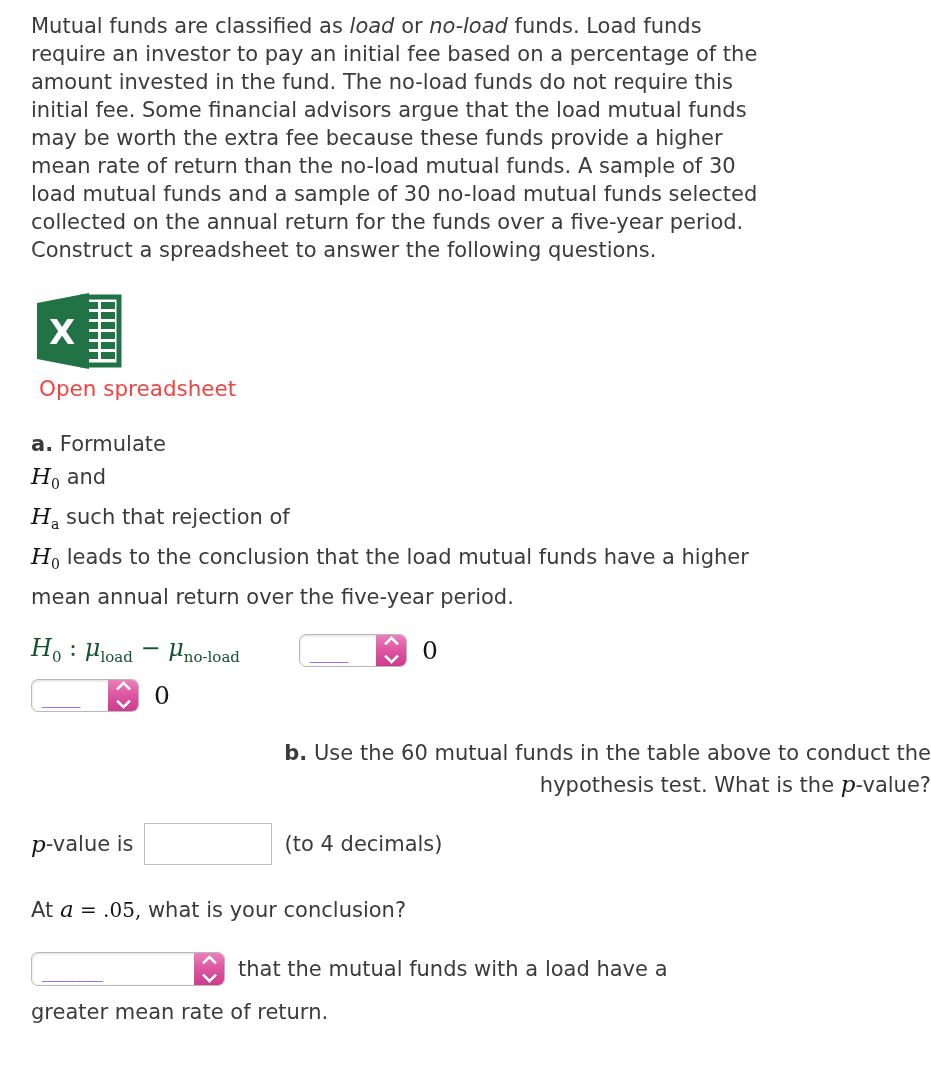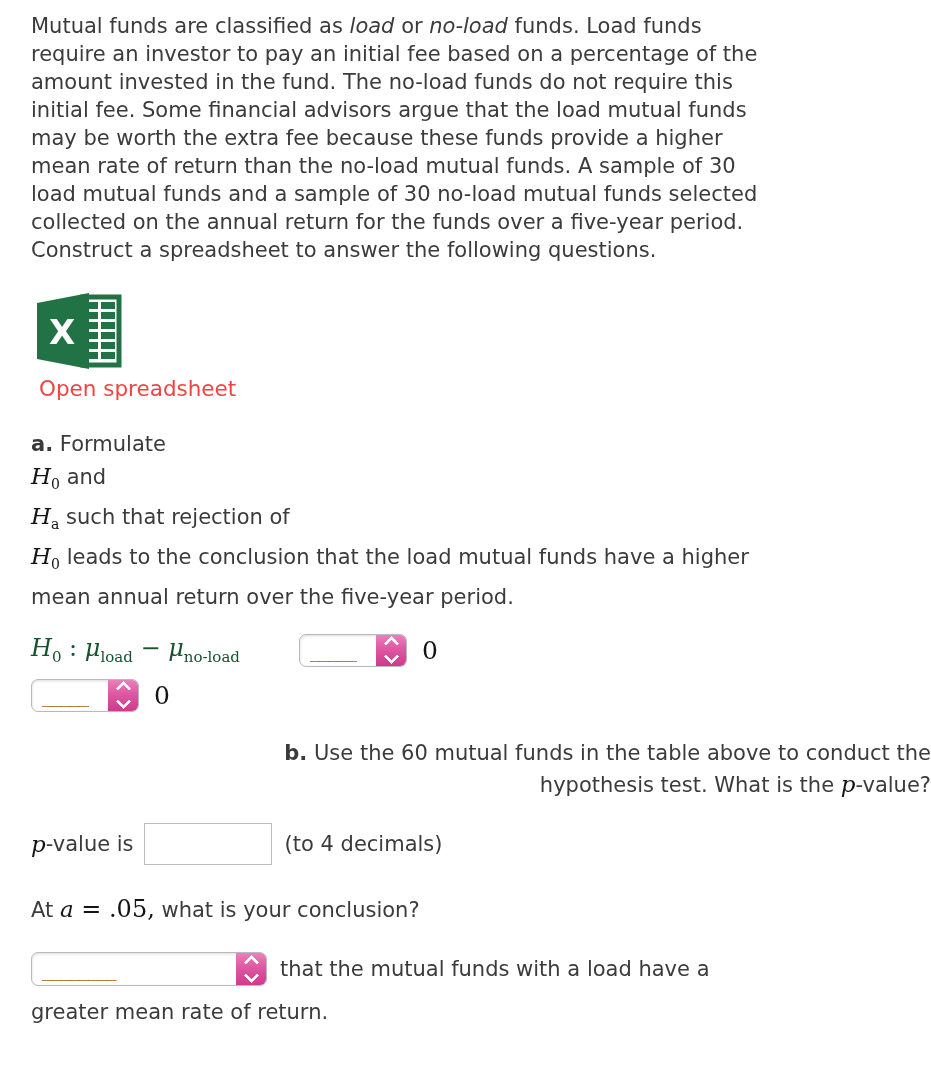--- a/index.html
+++ b/index.html
@@ -23,41 +23,41 @@
     font-size:21.5px; color:#ef4444; cursor:pointer; text-decoration:none;margin-left:8px;
   }
 
   
   .part-a { margin-top:27px; }
   .part-a .line { font-size:21px; line-height:32px; }
   .sec-label { font-weight:bold; color:#3b3b3b; }
 
   
   .mi { font-family:"DejaVu Serif", serif; font-style:italic; font-size:23px; color:#141414; }
-  .mr { font-family:"DejaVu Serif", serif; font-style:normal; font-size:24px; color:#141414; }
+  .mr { font-family:"DejaVu Serif", serif; font-style:normal; font-size:20px; color:#141414; }
   sub.msub { font-family:"DejaVu Serif", serif; font-style:normal; font-size:14px; color:#141414; }
 
   
   .hyps { margin-top:21px; }
   .hyp-row { display:flex; align-items:center; height:33px; margin-bottom:12px; }
   .hyp-expr { font-family:"DejaVu Serif", serif; font-size:24px; color:#14532d; width:268px; white-space:nowrap; }
   .hyp-expr .it { font-style:italic; }
   .hyp-expr sub { font-style:normal; font-size:15px; }
 
   
   .dd {
     display:flex; align-items:stretch; width:108px; height:33px;
     background:#fff; border:1px solid #b9b9b9; border-radius:7px;
     box-shadow:inset 0 1px 3px rgba(0,0,0,0.15);
     overflow:hidden; cursor:pointer; box-sizing:border-box;
   }
   .dd .blank {
     flex:1; display:flex; align-items:flex-end;
     padding:0 0 5px 10px; font-size:17px; letter-spacing:-1px;
-    color:#a16207; line-height:10px; font-family:Liberation Mono, monospace;
+    color:#8b5cf6; line-height:10px; font-family:Liberation Serif, serif;
   }
   .dd .btn {
     width:30px; flex:0 0 30px;
     background:linear-gradient(180deg,#ea80bb 0%,#de58a2 45%,#cf3a8e 100%);
     display:flex; flex-direction:column; align-items:center; justify-content:center;
   }
   .ch { width:8px; height:8px; border:solid #fff; border-width:3px 3px 0 0; border-radius:1px; }
   .ch.up { transform:rotate(-45deg); margin-bottom:3px; }
   .ch.dn { transform:rotate(135deg); margin-top:-1px; }
   .zero { font-family:"DejaVu Serif", serif; font-size:25px; color:#141414; margin-left:15px; }
@@ -70,21 +70,21 @@
   .prow input {
     width:128px; height:42px; box-sizing:border-box;
     border:1px solid #bdbdbd; background:#fff;
     margin-left:10px; margin-right:13px;
     font-size:20px; padding:0 8px; font-family:"DejaVu Sans", sans-serif; color:#3b3b3b;
   }
 
   .alpha-line { margin-top:29px; font-size:21px; line-height:30px; }
 
   .concl-row { margin-top:27px; display:flex; align-items:center; font-size:21px; }
-  .dd.wide { width:236px; height:34px; margin-right:13px; }
+  .dd.wide { width:194px; height:34px; margin-right:13px; }
   .final-line { margin-top:12px; font-size:21px; line-height:28px; }
 </style>
 </head>
 <body>
 
 <div class="page">
 
   <div class="intro">
     <div class="line"><span>Mutual funds are classified as </span><em>load</em><span> or </span><em>no-load</em><span> funds. Load funds</span></div>
     <div class="line">require an investor to pay an initial fee based on a percentage of the</div>

